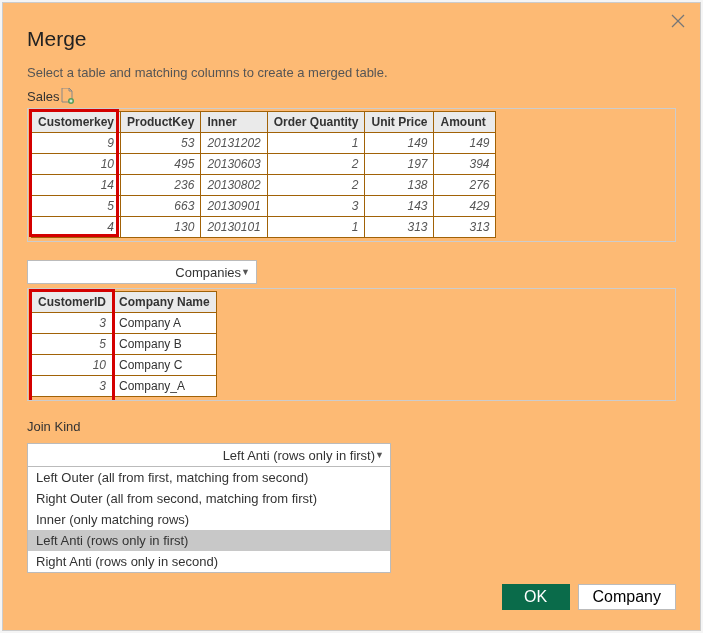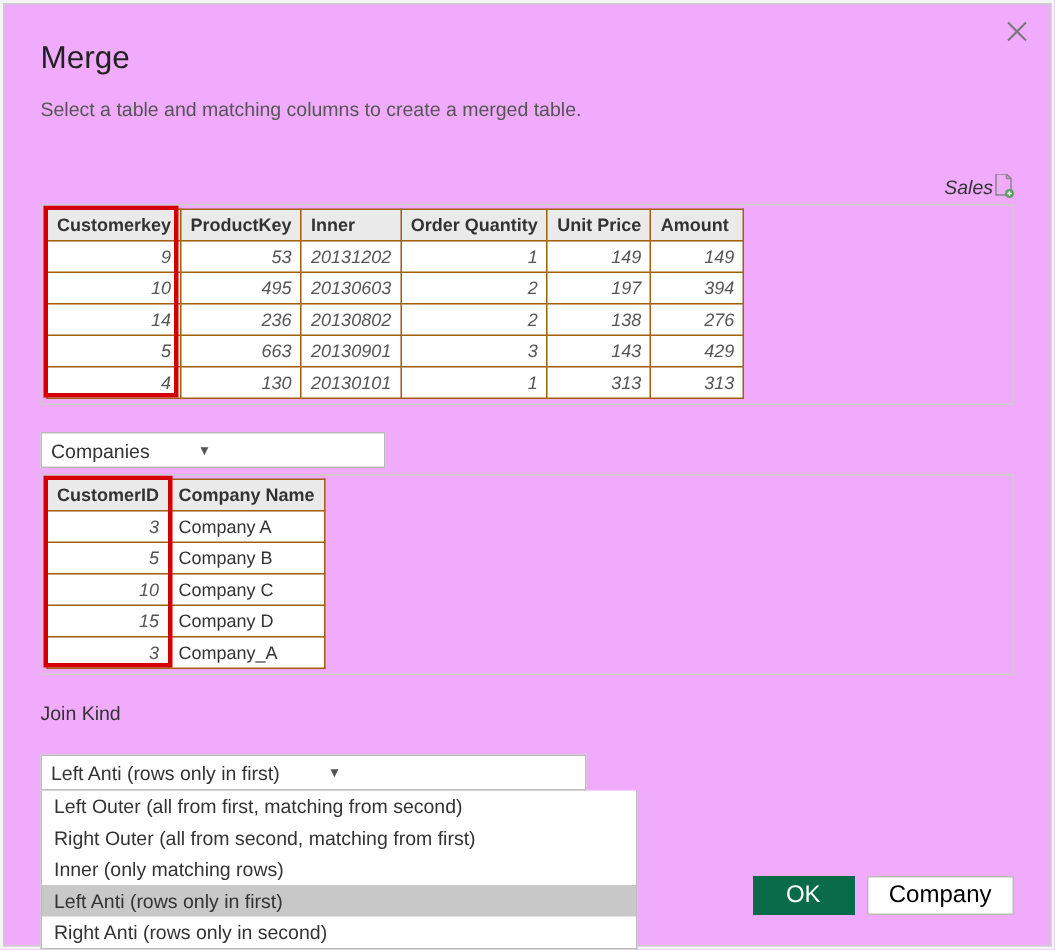--- a/index.html
+++ b/index.html
@@ -10,21 +10,21 @@
     body {
       font-family: "Segoe UI", Tahoma, sans-serif;
       font-size: 13px;
       color: #333;
       background: #f5f5f5;
       padding: 2px;
     }
     .dialog {
       width: 699px;
       height: 629px;
-      background: #f0abfc;
+      background: #fdba74;
       border: 1px solid #ccc;
       position: relative;
       padding: 18px 24px 18px 24px;
     }
     .close-btn {
       position: absolute;
       top: 10px;
       right: 14px;
       width: 16px;
       height: 16px;
@@ -35,28 +35,27 @@
     .title {
       font-size: 21px;
       font-weight: 400;
       color: #222;
       margin-top: 6px;
       margin-bottom: 14px;
     }
     .subtitle {
       font-size: 13px;
       color: #555;
-      margin-bottom: 36px;
+      margin-bottom: 8px;
     }
     .table-row-header {
       display: flex;
       align-items: center;
-      justify-content: flex-end;
+      justify-content: flex-start;
       margin-bottom: 4px;
-      font-style: italic;
     }
     .table-label {
       font-size: 13px;
       color: #333;
     }
     .doc-icon {
       width: 14px;
       height: 16px;
       color: #888;
     }
@@ -102,43 +101,42 @@
     .dropdown {
       border: 1px solid #bbb;
       height: 24px;
       display: flex;
       align-items: center;
       padding: 0 6px;
       position: relative;
       background: #fff;
       font-size: 13px;
       cursor: pointer;
-      justify-content: flex-start;
-      gap: 32px;
+      justify-content: flex-end;
     }
     .dropdown .caret {
       font-size: 9px;
       color: #555;
     }
     .dropdown.companies {
       width: 230px;
       margin-bottom: 4px;
     }
     .field-label {
       font-size: 13px;
       color: #333;
-      margin-bottom: 20px;
+      margin-bottom: 9px;
     }
     .dropdown.joinkind {
       width: 364px;
     }
     .dropdown-list {
       border: 1px solid #bbb;
       border-top: none;
-      width: 398px;
+      width: 364px;
       background: #fff;
       font-size: 13px;
     }
     .dropdown-list .opt {
       padding: 3px 8px;
       cursor: pointer;
     }
     .dropdown-list .opt.selected {
       background: #c8c8c8;
     }
@@ -271,24 +269,20 @@
             </tr>
           <tr>
               <td class="num">5</td>
               <td>Company B</td>
             </tr>
           <tr>
               <td class="num">10</td>
               <td>Company C</td>
             </tr>
           <tr>
-              <td class="num">15</td>
-              <td>Company D</td>
-            </tr>
-          <tr>
               <td class="num">3</td>
               <td>Company_A</td>
             </tr>
         </tbody>
       </table>
       <div class="col-highlight" style="left:-2px; top:-2px; width:86px; height:128px;"></div>
     </div>
   </div>
 
   <div class="field-label">Join Kind</div>

